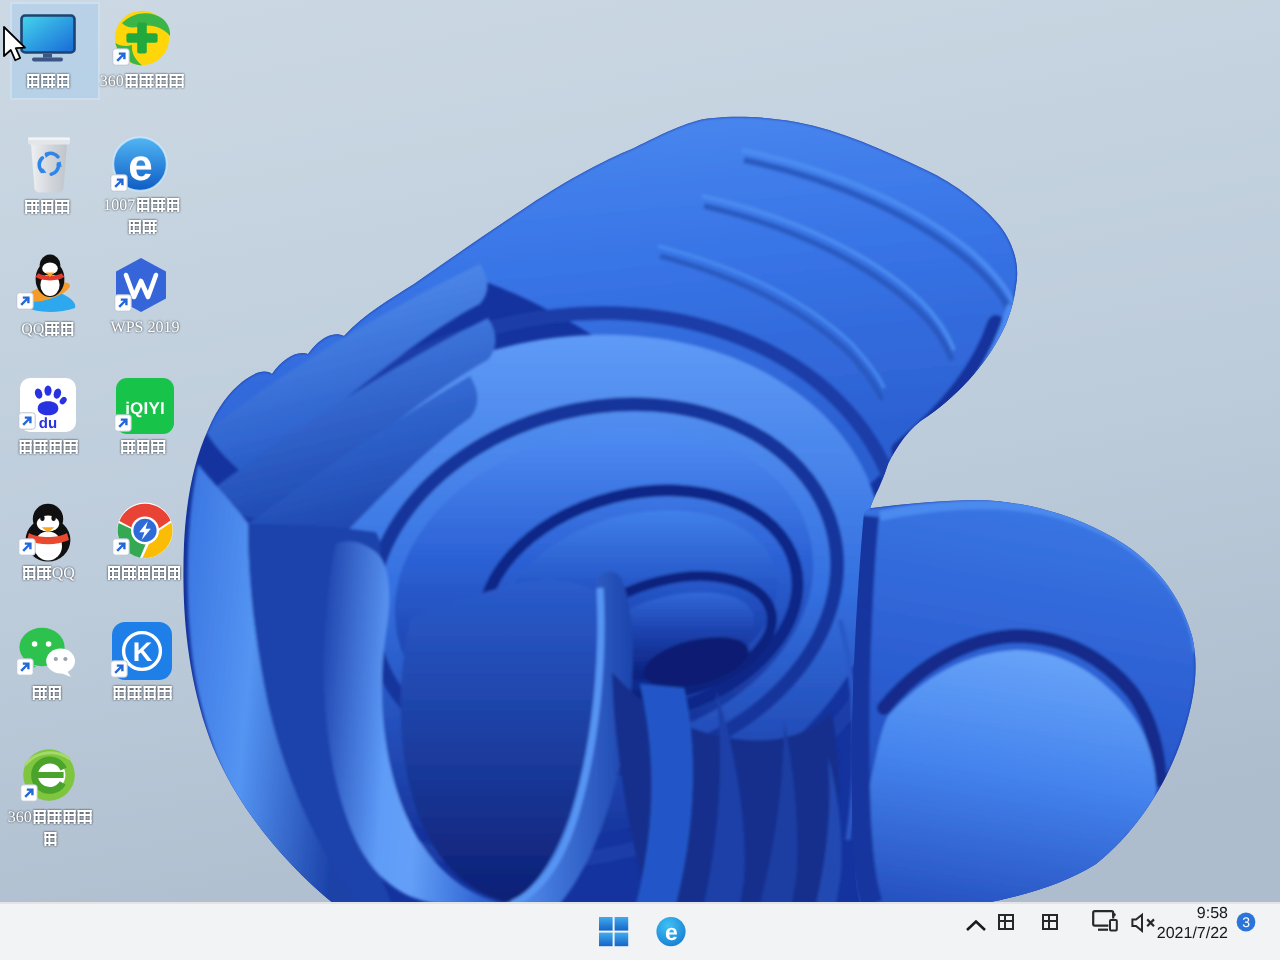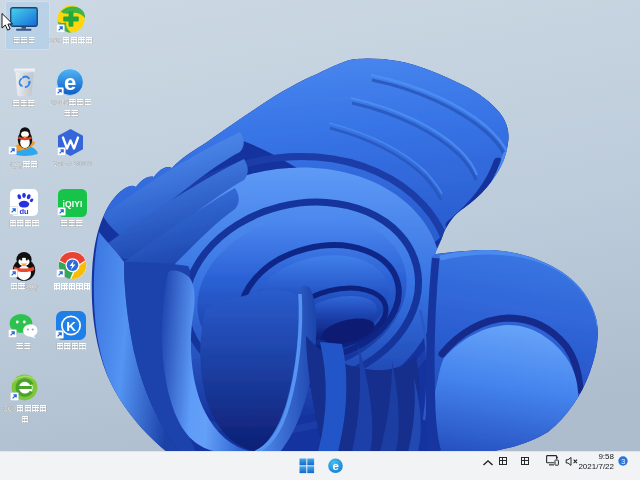--- a/index.html
+++ b/index.html
@@ -2,21 +2,21 @@
 <html><head>
 <meta charset="utf-8">
 <style>
 html,body{margin:0;padding:0;width:640px;height:480px;overflow:hidden;
  font-family:"Liberation Sans",sans-serif;}
 #desk{position:absolute;left:0;top:0;width:640px;height:480px;background:#bccbdb;}
 #wall{position:absolute;left:0;top:0;}
 #bar{position:absolute;left:0;top:451px;width:640px;height:29px;background:#f1f3f5;border-top:1px solid #e2e4e6;box-sizing:border-box;}
 
 .lab{position:absolute;transform:translateX(-50%);white-space:nowrap;font-size:8px;line-height:8px;color:#fff;
- filter:drop-shadow(0.5px 0.9px 0.5px rgba(0,0,0,0.78));font-family:Liberation Sans, sans-serif;}
+ filter:drop-shadow(0.5px 0.9px 0.5px rgba(0,0,0,0.78));font-family:Liberation Serif, serif;}
 .z{display:inline-block;width:6.5px;height:7px;margin:0 0.55px;vertical-align:-0.5px;
  background:linear-gradient(#fff,#fff) 50% 0/1.2px 100% no-repeat,
  linear-gradient(#fff,#fff) 0 50%/100% 1.1px no-repeat,
  linear-gradient(#fff,#fff) 0 0/100% 1.1px no-repeat,
  linear-gradient(#fff,#fff) 0 100%/100% 1.1px no-repeat,
  linear-gradient(#fff,#fff) 0 0/1.2px 100% no-repeat,
  linear-gradient(#fff,#fff) 100% 0/1.2px 100% no-repeat;}
 .zt{display:inline-block;width:7.5px;height:8px;
  background:linear-gradient(#26282b,#26282b) 50% 0/1px 100% no-repeat,
  linear-gradient(#26282b,#26282b) 0 50%/100% 1px no-repeat,
@@ -236,21 +236,21 @@
           <stop offset="1" stop-color="#0e5cc4"></stop>
         </linearGradient>
       </defs>
  <circle cx="14" cy="15" r="13.4" fill="url(#i4)"></circle>
  <circle cx="14" cy="15" r="13.4" fill="none" stroke="#cfe8fb" stroke-width="1" opacity="0.8"></circle>
  <text x="14.2" y="23" font-size="22" font-weight="bold" fill="#fff" text-anchor="middle" font-family="Liberation Sans">e</text>
 </svg>
 <svg class="abs" style="left:55px;top:87px" width="9" height="9">
       <use href="#badge"></use>
     </svg>
-<div class="lab" style="left:71px;top:98.5px"><span style="vertical-align:0.5px">2345</span><span class="z"></span><span class="z"></span><span class="z"></span></div>
+<div class="lab" style="left:71px;top:98.5px"><span style="vertical-align:0.5px">1007</span><span class="z"></span><span class="z"></span><span class="z"></span></div>
 <div class="lab" style="left:71px;top:109.5px"><span class="z"></span><span class="z"></span></div>
 
 <svg class="abs" style="left:8.5px;top:126px" width="31" height="31">
  <path d="M2,24 C6,18.5 14,17.5 20,20 C26,22.2 29.5,25.5 28.5,28 C20,31 8,30.5 3,27 Z" fill="#2da8ee"></path>
  <ellipse cx="15" cy="20" rx="11.5" ry="3.6" fill="#f59b2a" transform="rotate(-18 15 20)"></ellipse>
  <ellipse cx="16" cy="13.5" rx="7.2" ry="9" fill="#101010"></ellipse>
  <ellipse cx="16" cy="16.5" rx="4.8" ry="5.5" fill="#fff"></ellipse>
  <circle cx="16" cy="6.5" r="5.2" fill="#101010"></circle>
  <ellipse cx="16" cy="8.2" rx="3.9" ry="2.9" fill="#fff"></ellipse>
  <path d="M12.2,4.5 l1.8,-2 l0.9,2 Z M19.8,4.5 l-1.8,-2 l-0.9,2 Z" fill="#101010"></path>

